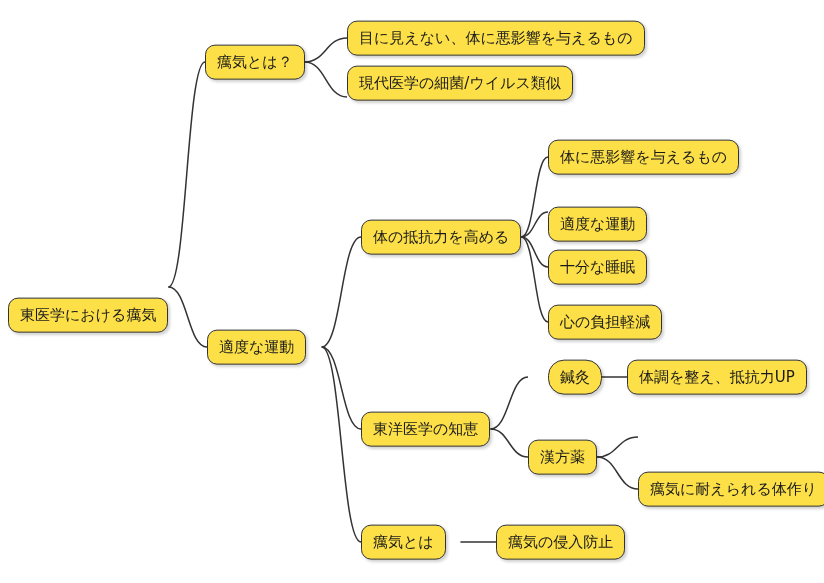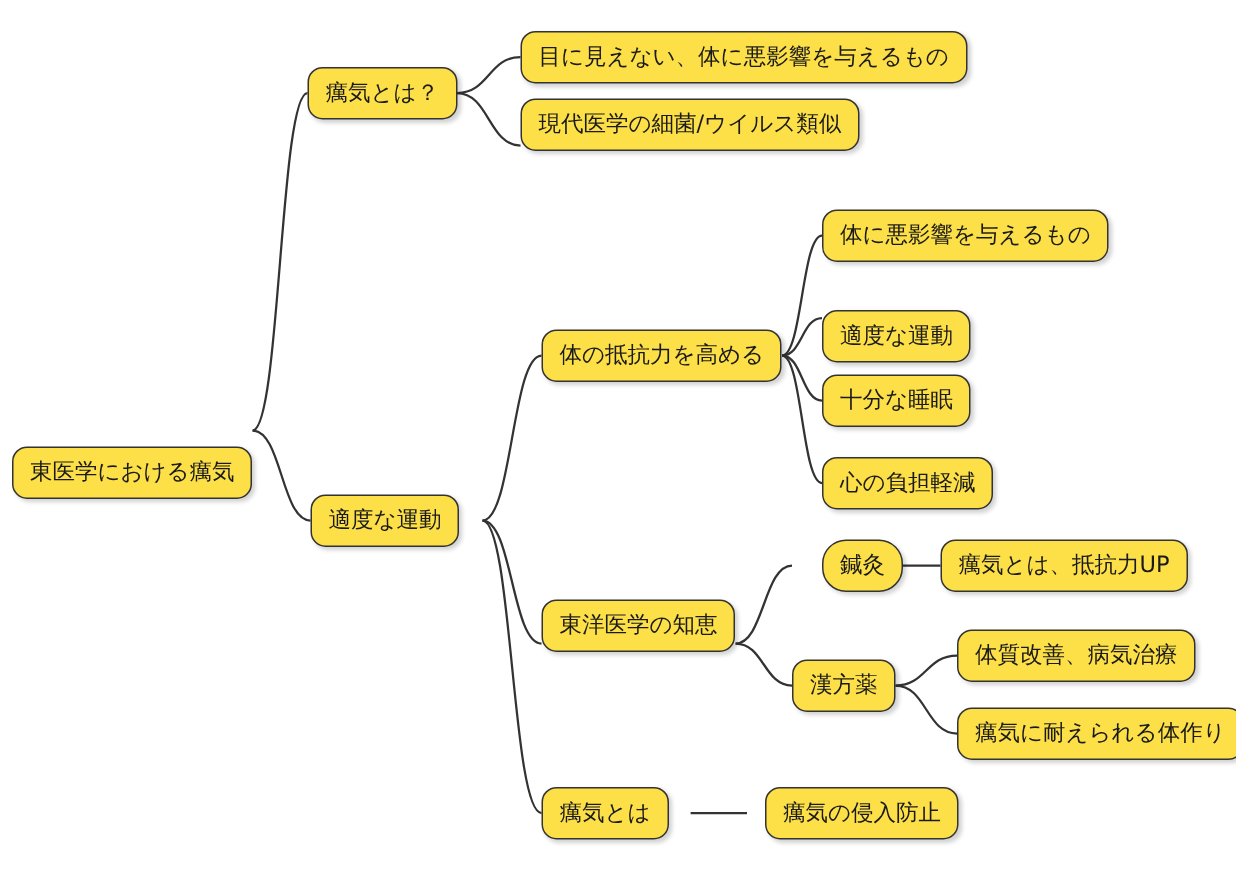--- a/index.html
+++ b/index.html
@@ -71,22 +71,21 @@
   <div class="node" style="left:8px;   top:287px;margin-top:28px;">東医学における癘気</div>
   <div class="node" style="left:205px; top:62px;">癘気とは？</div>
   <div class="node" style="left:347px; top:38px;">目に見えない、体に悪影響を与えるもの</div>
   <div class="node" style="left:347px; top:83px;">現代医学の細菌/ウイルス類似</div>
   <div class="node" style="left:207px; top:347px;">適度な運動</div>
   <div class="node" style="left:361px; top:237px;">体の抵抗力を高める</div>
   <div class="node" style="left:548px; top:157px;">体に悪影響を与えるもの</div>
   <div class="node" style="left:548px; top:224px;">適度な運動</div>
   <div class="node" style="left:548px; top:267px;">十分な睡眠</div>
   <div class="node" style="left:548px; top:322px;">心の負担軽減</div>
-  <div class="node" style="left:361px; top:417px;">東洋医学の知恵</div>
+  <div class="node" style="left:361px; top:429px;">東洋医学の知恵</div>
   <div class="node" style="left:548px; top:377px;border-radius:16px;">鍼灸</div>
-  <div class="node" style="left:627px; top:377px;">癘気とは、抵抗力UP</div>
+  <div class="node" style="left:627px; top:377px;">体調を整え、抵抗力UP</div>
   <div class="node" style="left:528px; top:457px;">漢方薬</div>
-  <div class="node" style="left:638px; top:437px;">体質改善、病気治療</div>
   <div class="node" style="left:638px; top:489px;">癘気に耐えられる体作り</div>
   <div class="node" style="left:361px; top:542px;">癘気とは</div>
-  <div class="node" style="left:510px; top:542px;text-align:center;">癘気の侵入防止</div>
+  <div class="node" style="left:496px; top:542px;text-align:center;">癘気の侵入防止</div>
 
 </div>
 
 </body></html>

